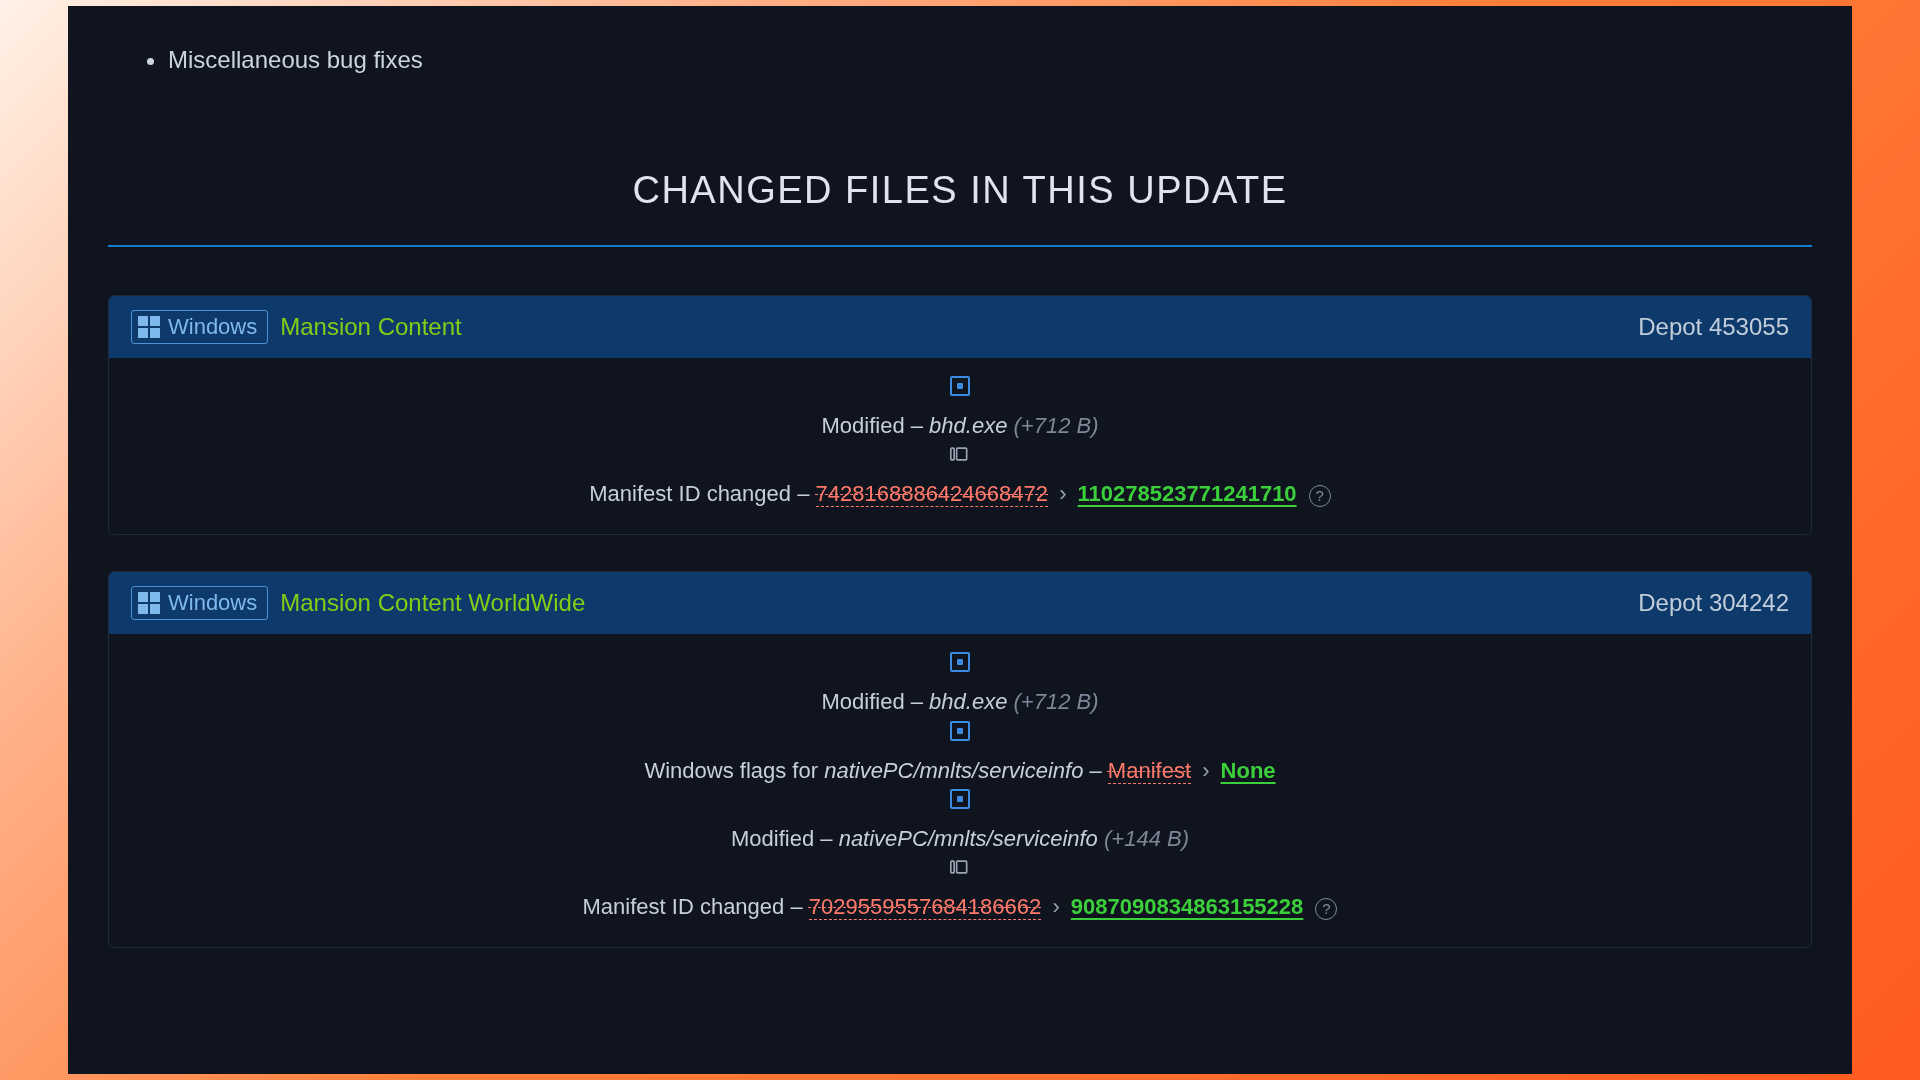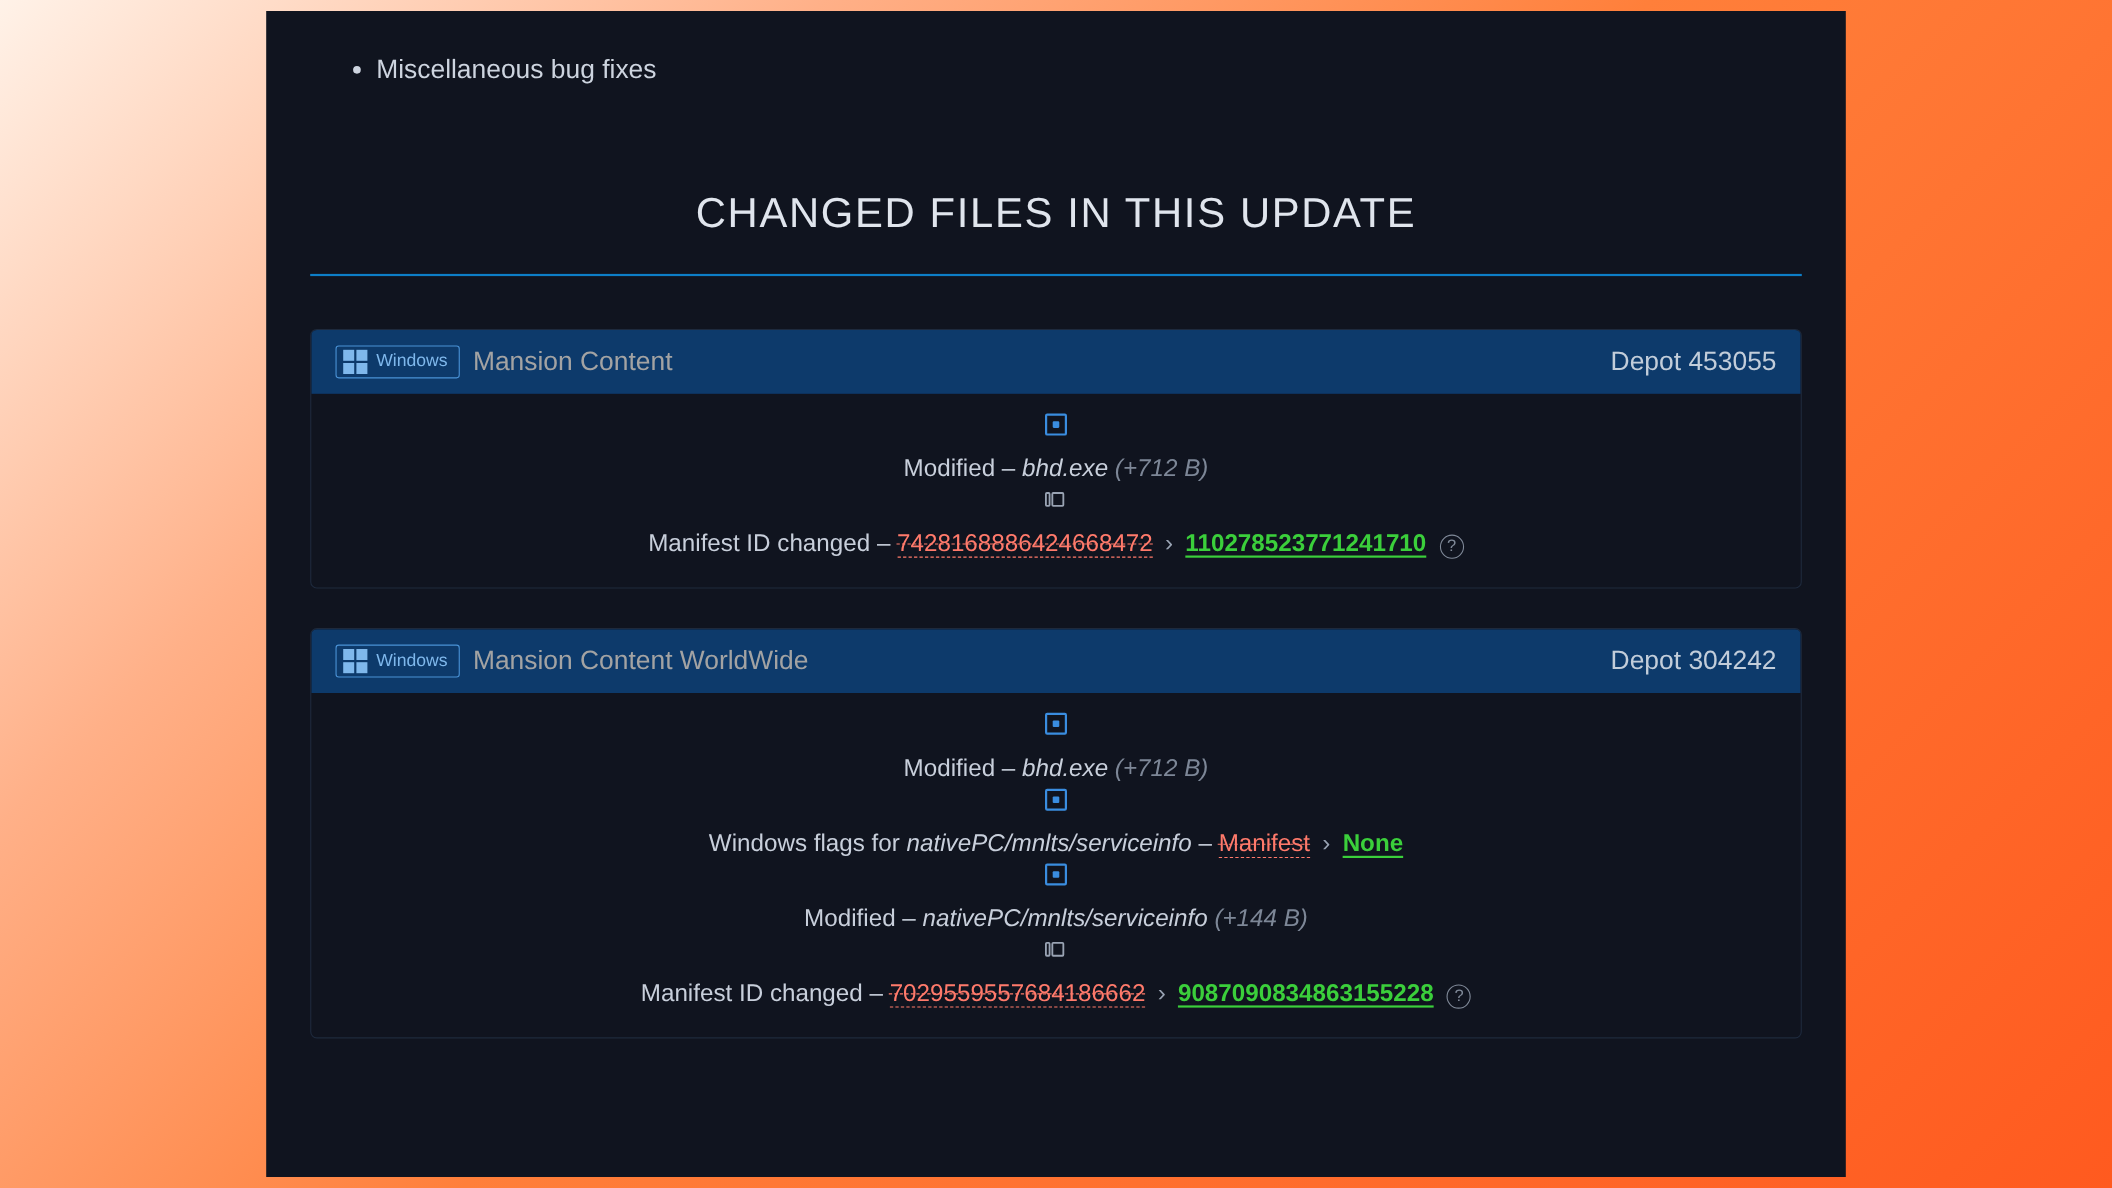--- a/index.html
+++ b/index.html
@@ -10,21 +10,21 @@
   body {
     width: 1920px;
     height: 1080px;
     background: linear-gradient(135deg, #fff2e8 0%, #ffb088 25%, #ff7f3a 50%, #ff5a1f 100%);
     font-family: -apple-system, BlinkMacSystemFont, "Segoe UI", Arial, sans-serif;
     display: flex;
     align-items: center;
     justify-content: center;
   }
   .container {
-    width: 1436px;
+    width: 1784px;
     background: #10141f;
     padding: 40px 40px 90px 40px;
     color: #d8dde6;
   }
   .changelog-list {
     list-style: disc;
     padding-left: 60px;
     margin-bottom: 95px;
   }
   .changelog-list li {
@@ -56,36 +56,36 @@
     gap: 12px;
   }
   .os-badge {
     display: inline-flex;
     align-items: center;
     gap: 8px;
     border: 1px solid #4a92d6;
     border-radius: 3px;
     padding: 3px 10px 3px 6px;
     color: #7fb8ec;
-    font-size: 16px;
+    font-size: 22px;
   }
   .windows-icon {
     display: grid;
     grid-template-columns: 10px 10px;
     grid-template-rows: 10px 10px;
     gap: 2px;
     width: 22px;
     height: 22px;
   }
   .windows-icon span {
     background: #7fb8ec;
   }
   .depot-name {
     font-size: 24px;
-    color: #a3a3a3;
+    color: #84cc16;
   }
   .depot-id {
     margin-left: auto;
     font-size: 24px;
     color: #c2cdda;
   }
   .depot-body {
     padding: 18px 22px 22px 22px;
   }
   .change-row {

